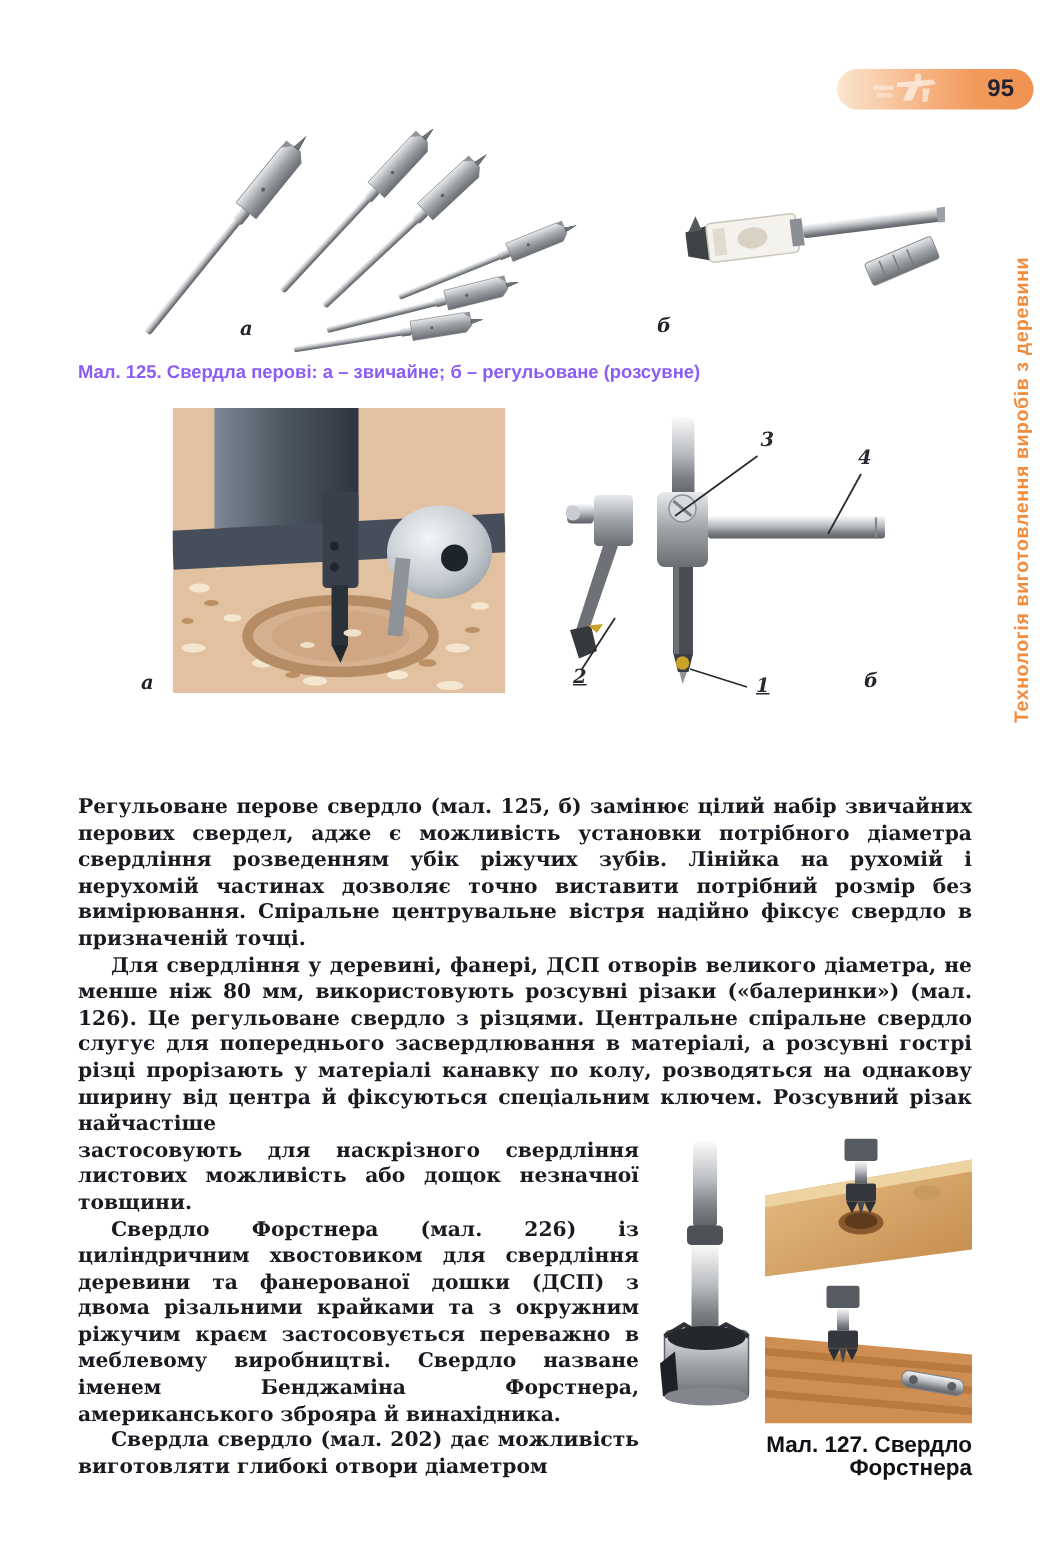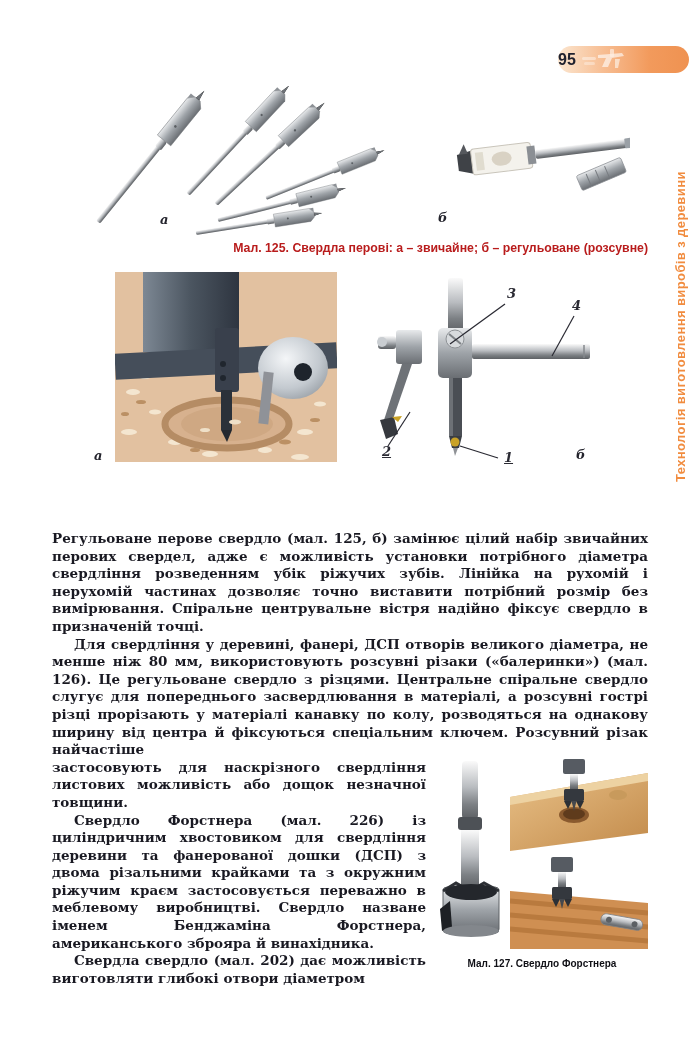--- a/index.html
+++ b/index.html
@@ -4,37 +4,37 @@
 <style>
   html,body{margin:0;padding:0;background:#ffffff;}
   .page{
     position:relative;width:700px;height:1037px;background:#ffffff;overflow:hidden;
     font-family:"DejaVu Serif", serif;color:#191922;
   }
   
   .badge{
     position:absolute;left:558px;top:46px;width:131px;height:27px;border-radius:14px;
     background:linear-gradient(90deg,#fbe6d0 0%,#f7bd92 35%,#f29a5c 70%,#ef9251 100%);
-    display:flex;align-items:center;justify-content:flex-start;padding-right:13px;box-sizing:border-box;
+    display:flex;align-items:center;justify-content:flex-end;padding-right:13px;box-sizing:border-box;
   }
   .badge .pagenum{font-family:"Liberation Sans",sans-serif;font-weight:700;font-size:16px;color:#20222f;}
   .badge-icon{position:absolute;left:24px;top:3px;opacity:.75;}
   
   .side-title{
     position:absolute;top:92px;right:12px;height:470px;
     writing-mode:vertical-rl;transform:rotate(180deg);
     font-family:"Liberation Sans",sans-serif;font-weight:700;font-size:13px;letter-spacing:.4px;
     color:#f18c3f;text-align:center;white-space:nowrap;
   }
   
   .fig125{position:absolute;left:70px;top:86px;width:560px;height:150px;}
   .fig-label{position:absolute;font-style:italic;font-weight:700;font-size:13px;color:#23232c;}
   .caption{
-    position:absolute;left:52px;width:596px;text-align:right;
-    font-family:"Liberation Sans",sans-serif;font-weight:700;font-size:12.3px;line-height:15.5px;color:#b91c1c;
+    position:absolute;left:52px;width:596px;text-align:left;
+    font-family:"Liberation Sans",sans-serif;font-weight:700;font-size:12.3px;line-height:15.5px;color:#8b5cf6;
     white-space:pre-line;
   }
   .cap125{top:241px;}
   .cap126{top:474px;}
   .fig126{position:absolute;left:52px;top:270px;width:596px;height:196px;}
   .photoA{position:absolute;left:63px;top:2px;width:222px;height:190px;overflow:hidden;}
   .photoB{position:absolute;left:300px;top:2px;width:288px;height:190px;background:#fff;}
   .callout{position:absolute;font-style:italic;font-weight:700;font-size:13px;color:#2a2a33;}
   
   .bodytext{
@@ -43,22 +43,22 @@
   }
   .bodytext p{margin:0;padding:0;}
   .bodytext p.ind{text-indent:22px;}
   .bodytext .it{}
   .fig127{
     float:right;width:212px;margin:2px 0 4px 10px;
   }
   .fig127-images{display:flex;gap:4px;}
   .fig127-right{display:flex;flex-direction:column;gap:4px;}
   .fig127 .cap127{
-    position:static;width:212px;margin-top:7px;text-align:center;
-    font-family:"Liberation Sans",sans-serif;font-weight:700;font-size:10px;color:#101016;
+    position:static;width:212px;margin-top:7px;text-align:right;
+    font-family:"Liberation Sans",sans-serif;font-weight:700;font-size:15px;color:#101016;
   }
 </style>
 </head>
 <body>
 
 <div class="page">
 
   <svg width="0" height="0" style="position:absolute" aria-hidden="true">
     <defs>
       <linearGradient id="met" x1="0" y1="0" x2="0" y2="1">

